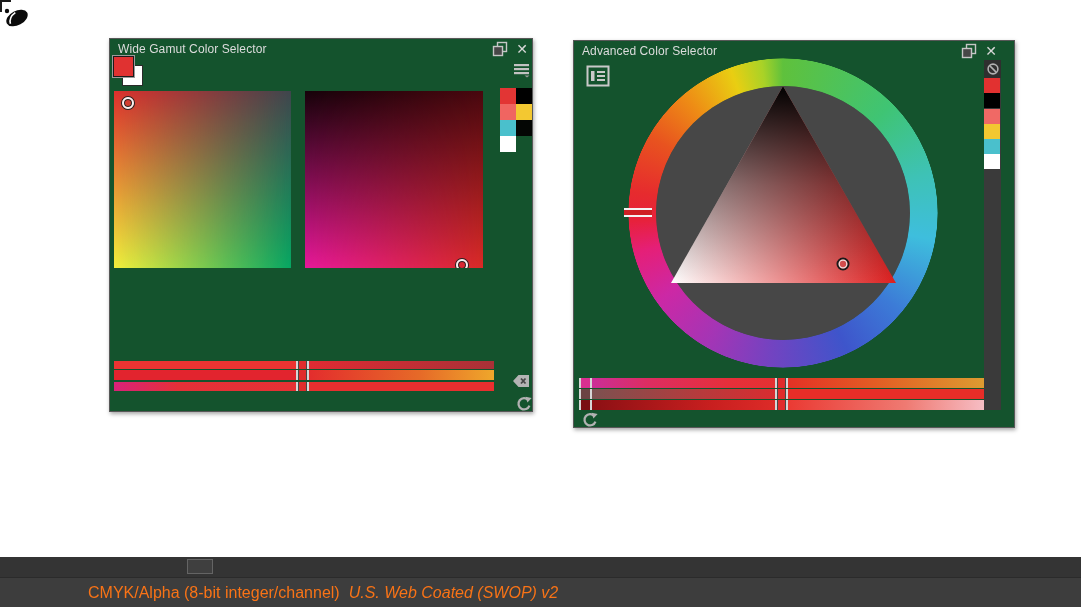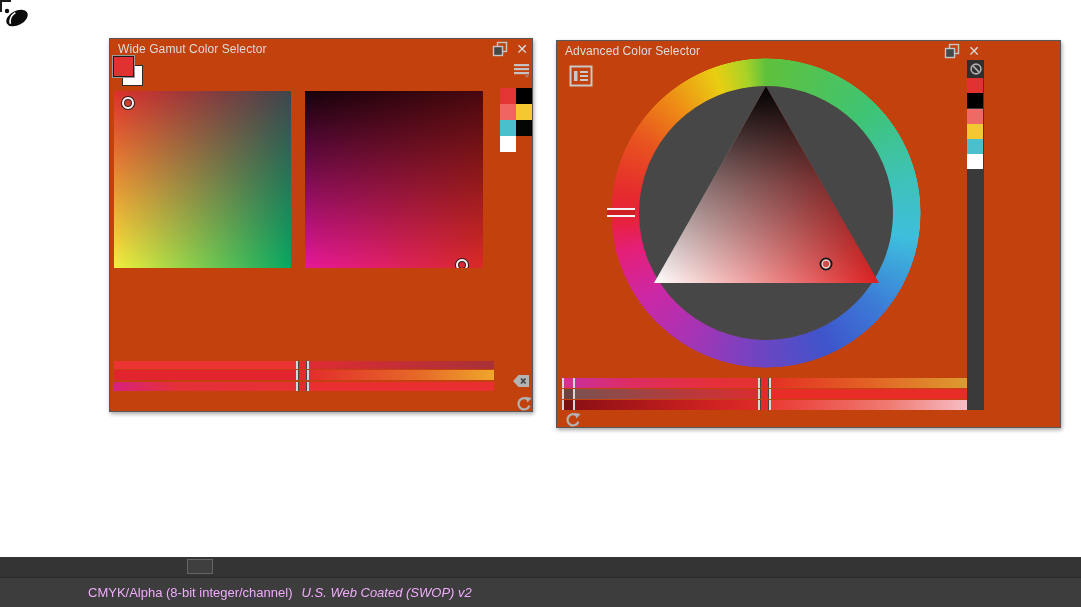--- a/index.html
+++ b/index.html
@@ -4,33 +4,33 @@
 <style>
   html,body{margin:0;padding:0;}
   body{
     width:1081px;height:607px;overflow:hidden;position:relative;
     font-family:"Liberation Sans","DejaVu Sans",sans-serif;
     background:#ffffff;
   }
   .canvas{position:absolute;inset:0;background:#ffffff;}
   
   .panel{
-    position:absolute;background:#c2410c;border:1px solid #585858;
+    position:absolute;background:#14532d;border:1px solid #585858;
     box-shadow:1px 2px 4px rgba(0,0,0,.35);box-sizing:border-box;z-index:10;
   }
   .panel-title{
     position:absolute;left:8px;top:3px;font-size:12px;color:#dcdcdc;
     white-space:nowrap;letter-spacing:.1px;
   }
   .titlebar-btn{position:absolute;width:16px;height:16px;top:2px;cursor:default;
     display:flex;align-items:center;justify-content:center;}
   .close-glyph{font-size:14px;color:#d8d8d8;line-height:16px;}
   
   #wg{left:109px;top:38px;width:424px;height:374px;}
-  #adv{left:556px;top:40px;width:505px;height:388px;}
+  #adv{left:573px;top:40px;width:442px;height:388px;}
   
   .fgbg{position:absolute;left:2px;top:17px;width:32px;height:30px;}
   .fgbg .bgsq{position:absolute;left:10px;top:9px;width:19px;height:19px;
     border:1px solid #2a2a2a;background:#fff;}
   .fgbg .fgsq{position:absolute;left:1px;top:0;width:19px;height:19px;
     border:1px solid #1b1b1b;outline:1px solid #9b9b9b;}
   
   .sq{position:absolute;top:52px;width:177px;height:177px;overflow:hidden;}
   #sq1{left:4px;background:linear-gradient(to bottom,#3f464d,#06a763);}
   #sq1::before{content:"";position:absolute;inset:0;
@@ -95,21 +95,21 @@
   .right-col{position:absolute;left:410px;top:19px;width:17px;height:350px;background:#3a3a3a;}
   .right-col .no-cell{position:absolute;left:0;top:0;width:17px;height:18px;background:#2f2f2f;
     display:flex;align-items:center;justify-content:center;}
   .right-col .sw{position:absolute;left:0;width:16px;height:15px;}
   
   .hscroll{position:absolute;left:0;top:557px;width:1081px;height:20px;background:#343434;z-index:5;}
   .hscroll-thumb{position:absolute;left:187px;top:2px;width:26px;height:15px;
     background:#3f3f3f;border:1px solid #646464;box-sizing:border-box;}
   .statusbar{position:absolute;left:0;top:577px;width:1081px;height:30px;background:#3d3d3d;
     border-top:1px solid #2b2b2b;box-sizing:border-box;z-index:5;
-    display:flex;align-items:center;color:#f0abfc;font-size:13px;}
+    display:flex;align-items:center;color:#f97316;font-size:16px;}
   .statusbar .f1{margin-left:88px;}
   .statusbar .f2{margin-left:9px;font-style:italic;}
   .cursor-svg{position:absolute;left:0;top:0;z-index:3;}
 </style>
 </head>
 <body>
 
 <div class="canvas"></div>
 
 <svg class="cursor-svg" width="34" height="34" viewBox="0 0 34 34">

